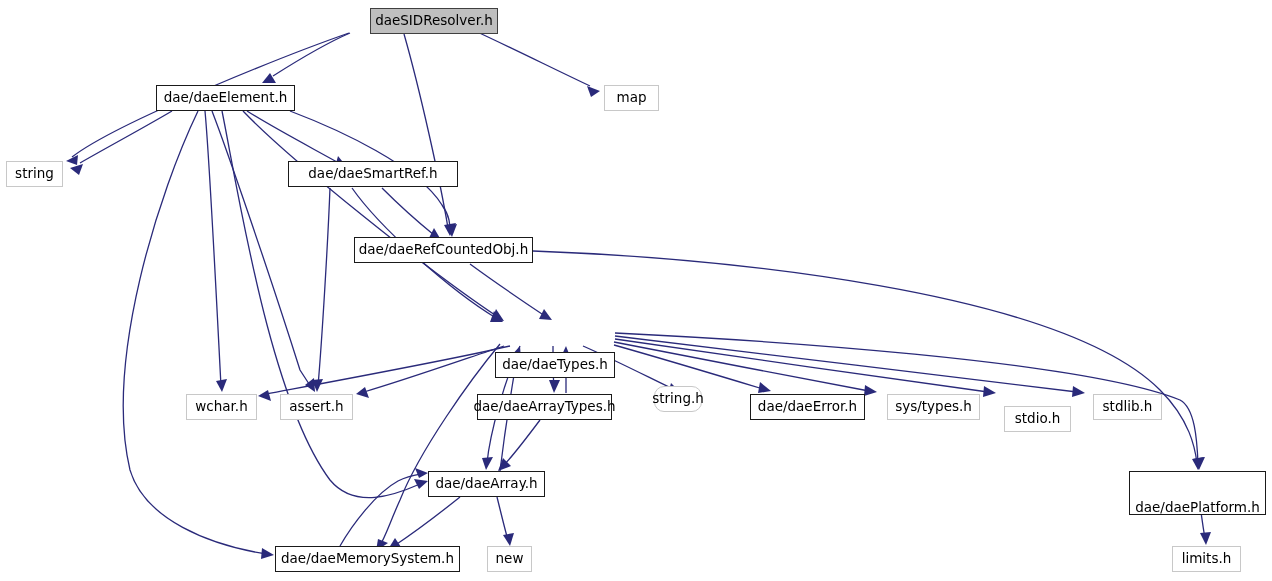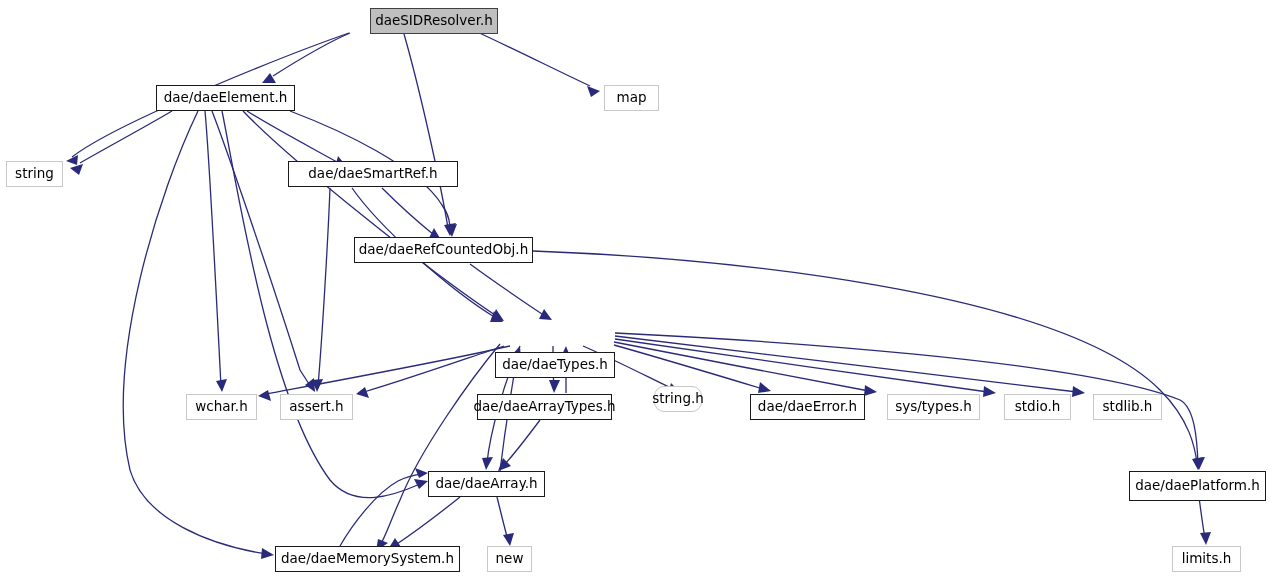--- a/index.html
+++ b/index.html
@@ -238,30 +238,30 @@
       </div>
       <div class="node system" style="left: 654px; top: 386px; width: 48px; height: 26px; border-radius: 10px;">
         <span class="node-label">string.h</span>
       </div>
       <div class="node local" style="left: 750px; top: 394px; width: 115px; height: 26px;">
         <span class="node-label">dae/daeError.h</span>
       </div>
       <div class="node system" style="left: 887px; top: 394px; width: 93px; height: 26px; justify-content: center;">
         <span class="node-label">sys/types.h</span>
       </div>
-      <div class="node system" style="left: 1004px; top: 394px; width: 67px; height: 26px;">
+      <div class="node system" style="left: 1004px; top: 406px; width: 67px; height: 26px;">
         <span class="node-label">stdio.h</span>
       </div>
       <div class="node system" style="left: 1093px; top: 394px; width: 69px; height: 26px;">
         <span class="node-label">stdlib.h</span>
       </div>
       <div class="node local" style="left: 428px; top: 471px; width: 117px; height: 26px;">
         <span class="node-label">dae/daeArray.h</span>
       </div>
-      <div class="node local" style="left: 1129px; top: 471px; width: 137px; height: 30px;">
+      <div class="node local" style="left: 1129px; top: 471px; width: 137px; height: 44px; align-items: flex-end;">
         <span class="node-label">dae/daePlatform.h</span>
       </div>
       <div class="node local" style="left: 275px; top: 546px; width: 185px; height: 26px;">
         <span class="node-label">dae/daeMemorySystem.h</span>
       </div>
       <div class="node system" style="left: 487px; top: 546px; width: 45px; height: 26px;">
         <span class="node-label">new</span>
       </div>
       <div class="node system" style="left: 1172px; top: 546px; width: 69px; height: 26px;">
         <span class="node-label">limits.h</span>

